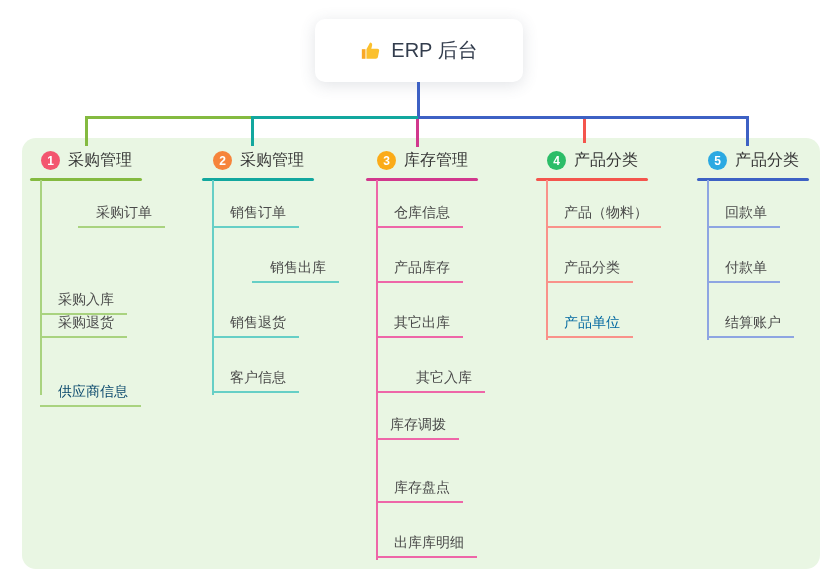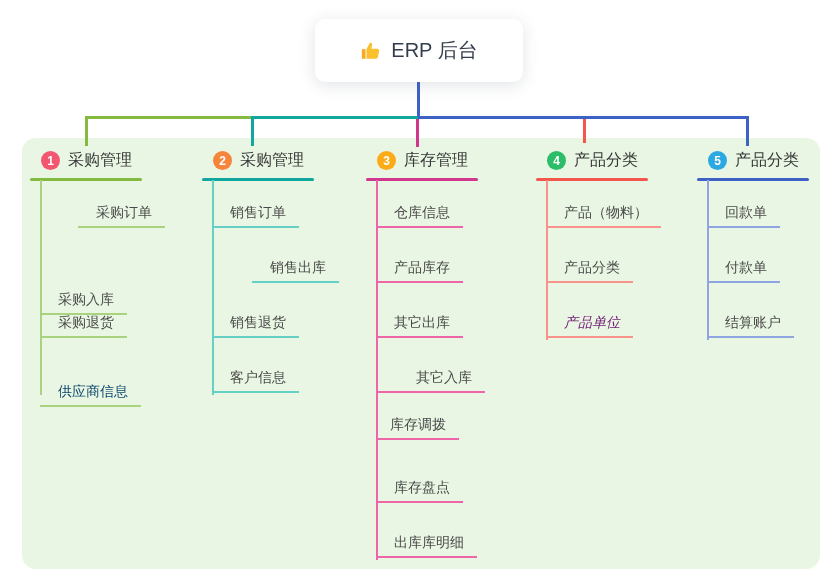--- a/index.html
+++ b/index.html
@@ -94,21 +94,21 @@
       </div>
       <div class="branch" style="left: 536px;">
         <div class="b-title" style="color: rgb(56, 56, 56);">
           <span class="badge" style="background: rgb(44, 189, 104);">4</span>
           <span>产品分类</span>
         </div>
         <div class="t-underline" style="background: rgb(244, 85, 77);"></div>
         <div class="vline" style="background: rgb(249, 146, 138); height: 160px;"></div>
         <div class="child" style="top: 52px; border-bottom-color: rgb(249, 146, 138); color: rgb(74, 74, 74);">产品（物料）</div>
         <div class="child" style="top: 107px; border-bottom-color: rgb(249, 146, 138); color: rgb(74, 74, 74);">产品分类</div>
-        <div class="child" style="top: 162px; border-bottom-color: rgb(249, 146, 138); color: #701a75; font-style: italic;">产品单位</div>
+        <div class="child" style="top: 162px; border-bottom-color: rgb(249, 146, 138); color: #0369a1;">产品单位</div>
       </div>
       <div class="branch" style="left: 697px;">
         <div class="b-title" style="color: rgb(56, 56, 56);">
           <span class="badge" style="background: rgb(43, 169, 226);">5</span>
           <span>产品分类</span>
         </div>
         <div class="t-underline" style="background: rgb(61, 97, 196);"></div>
         <div class="vline" style="background: rgb(142, 165, 226); height: 160px;"></div>
         <div class="child" style="top: 52px; border-bottom-color: rgb(142, 165, 226); color: rgb(74, 74, 74);">回款单</div>
         <div class="child" style="top: 107px; border-bottom-color: rgb(142, 165, 226); color: rgb(74, 74, 74);">付款单</div>

